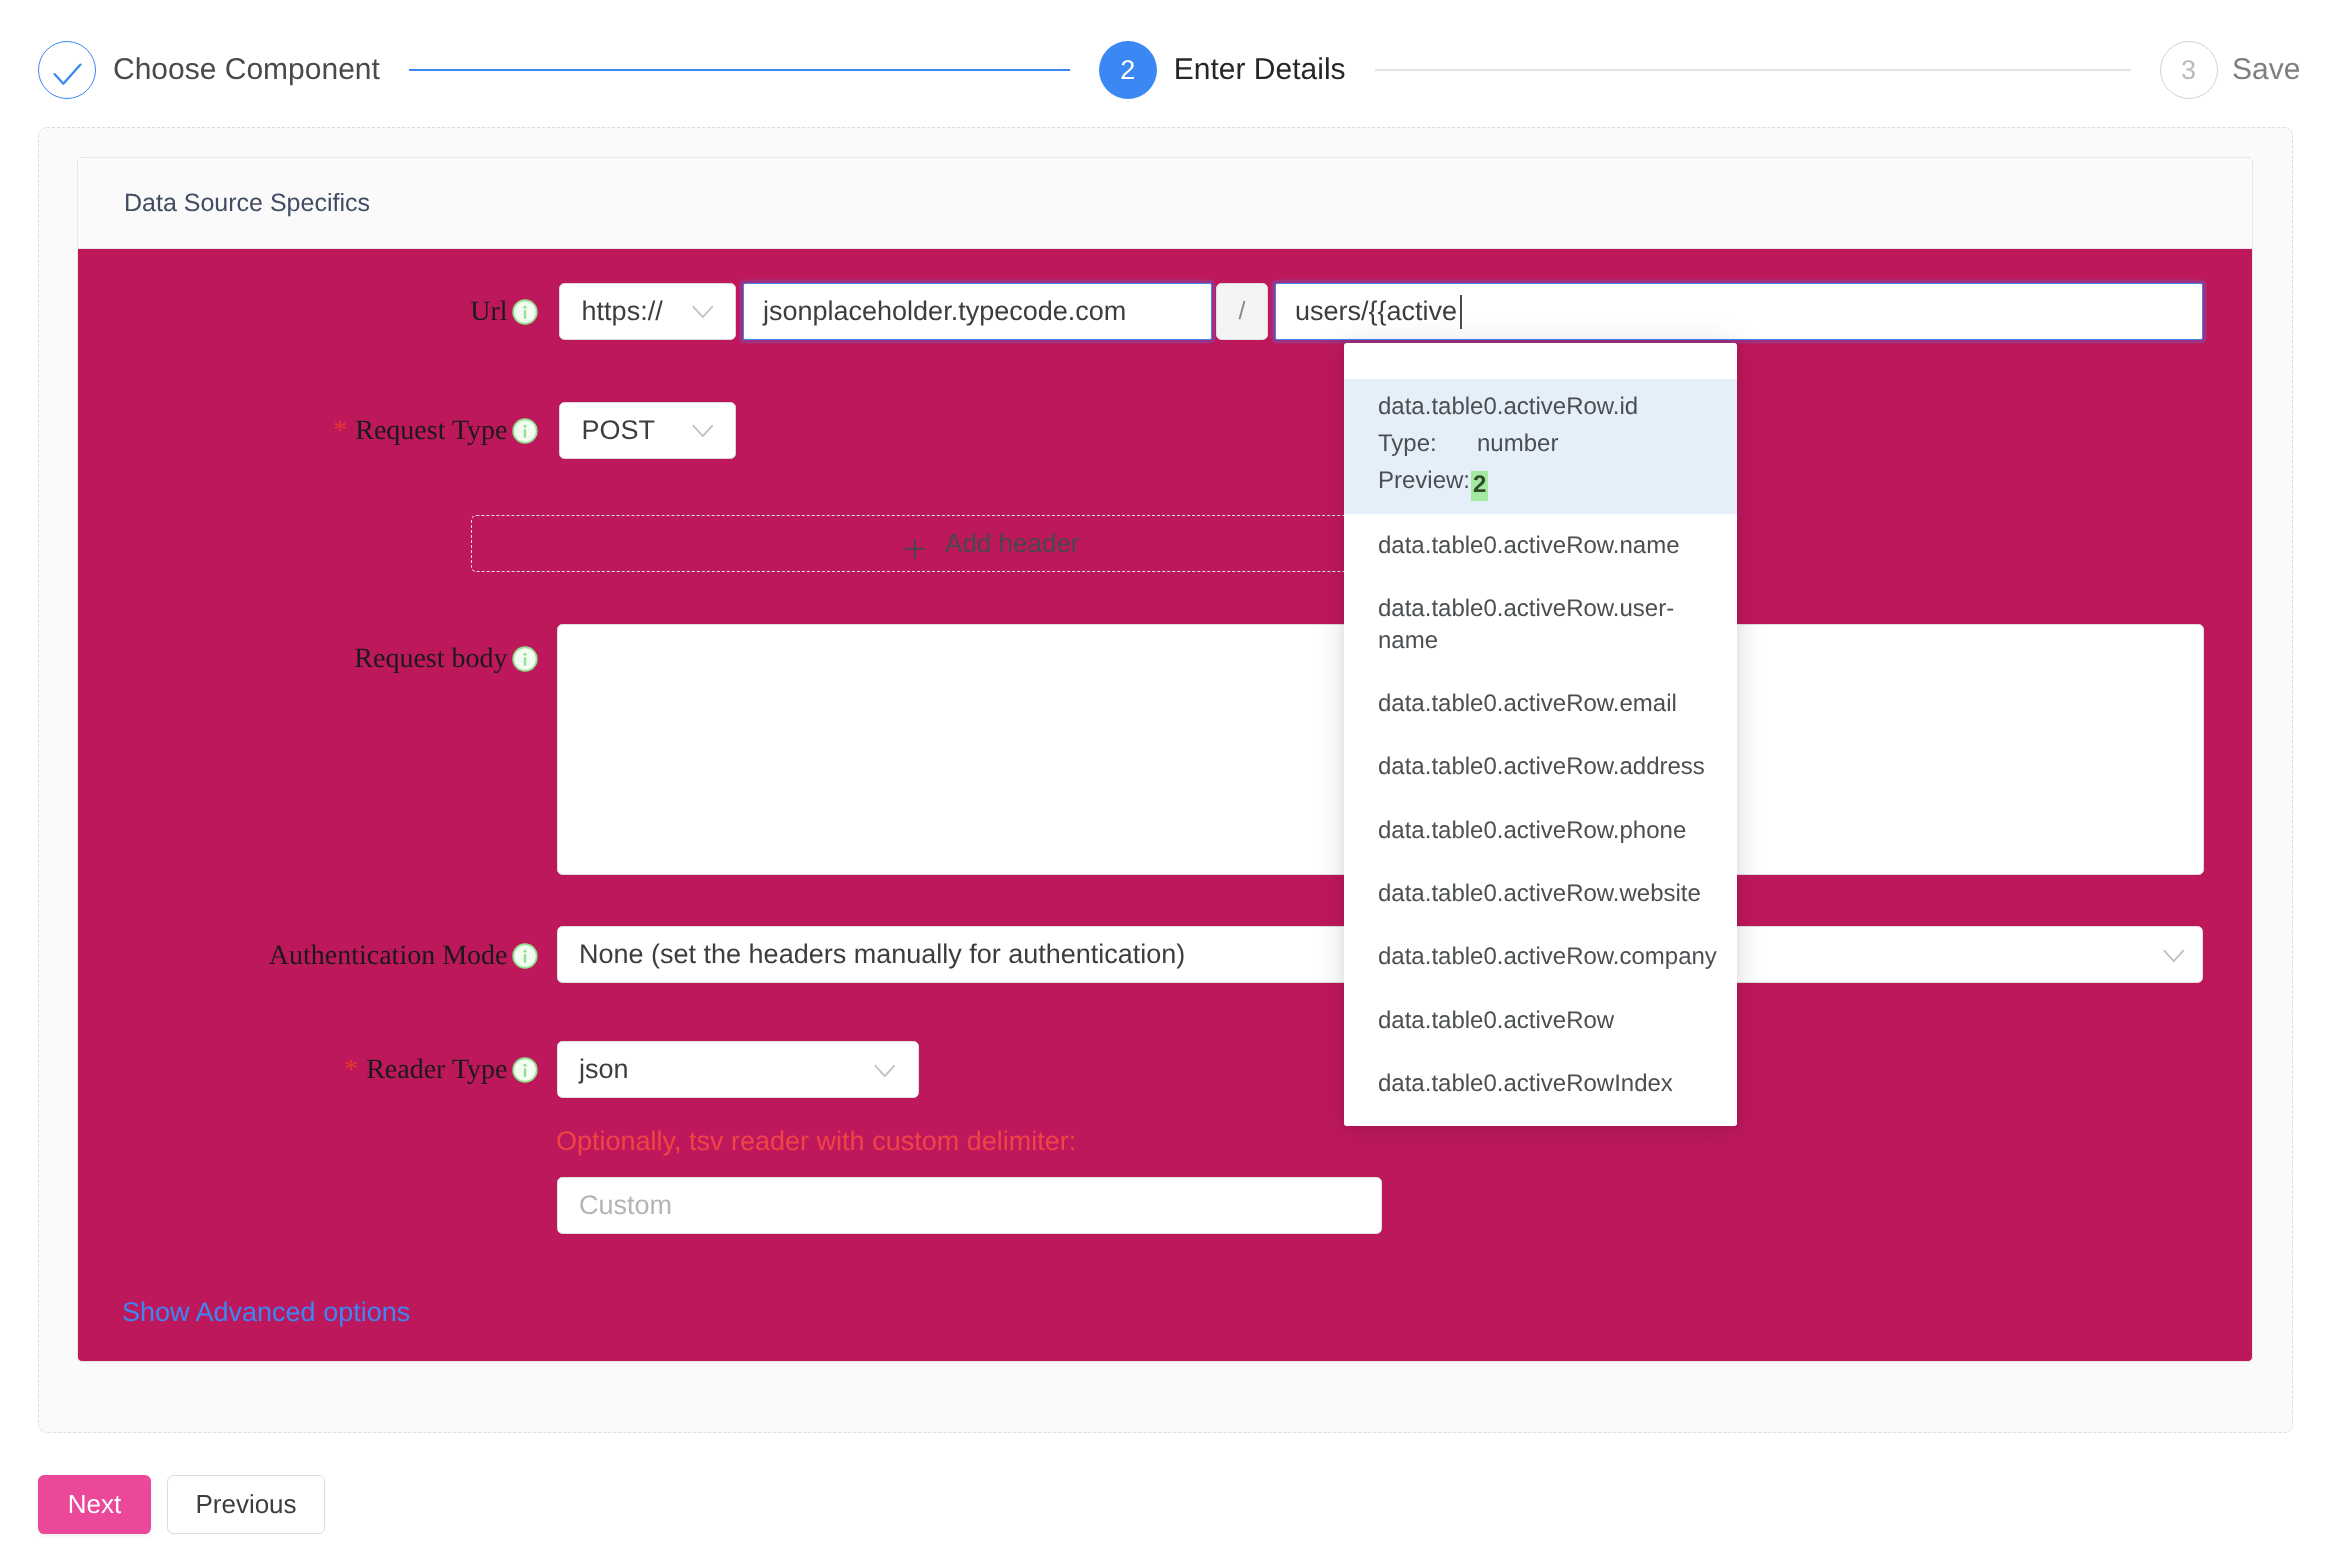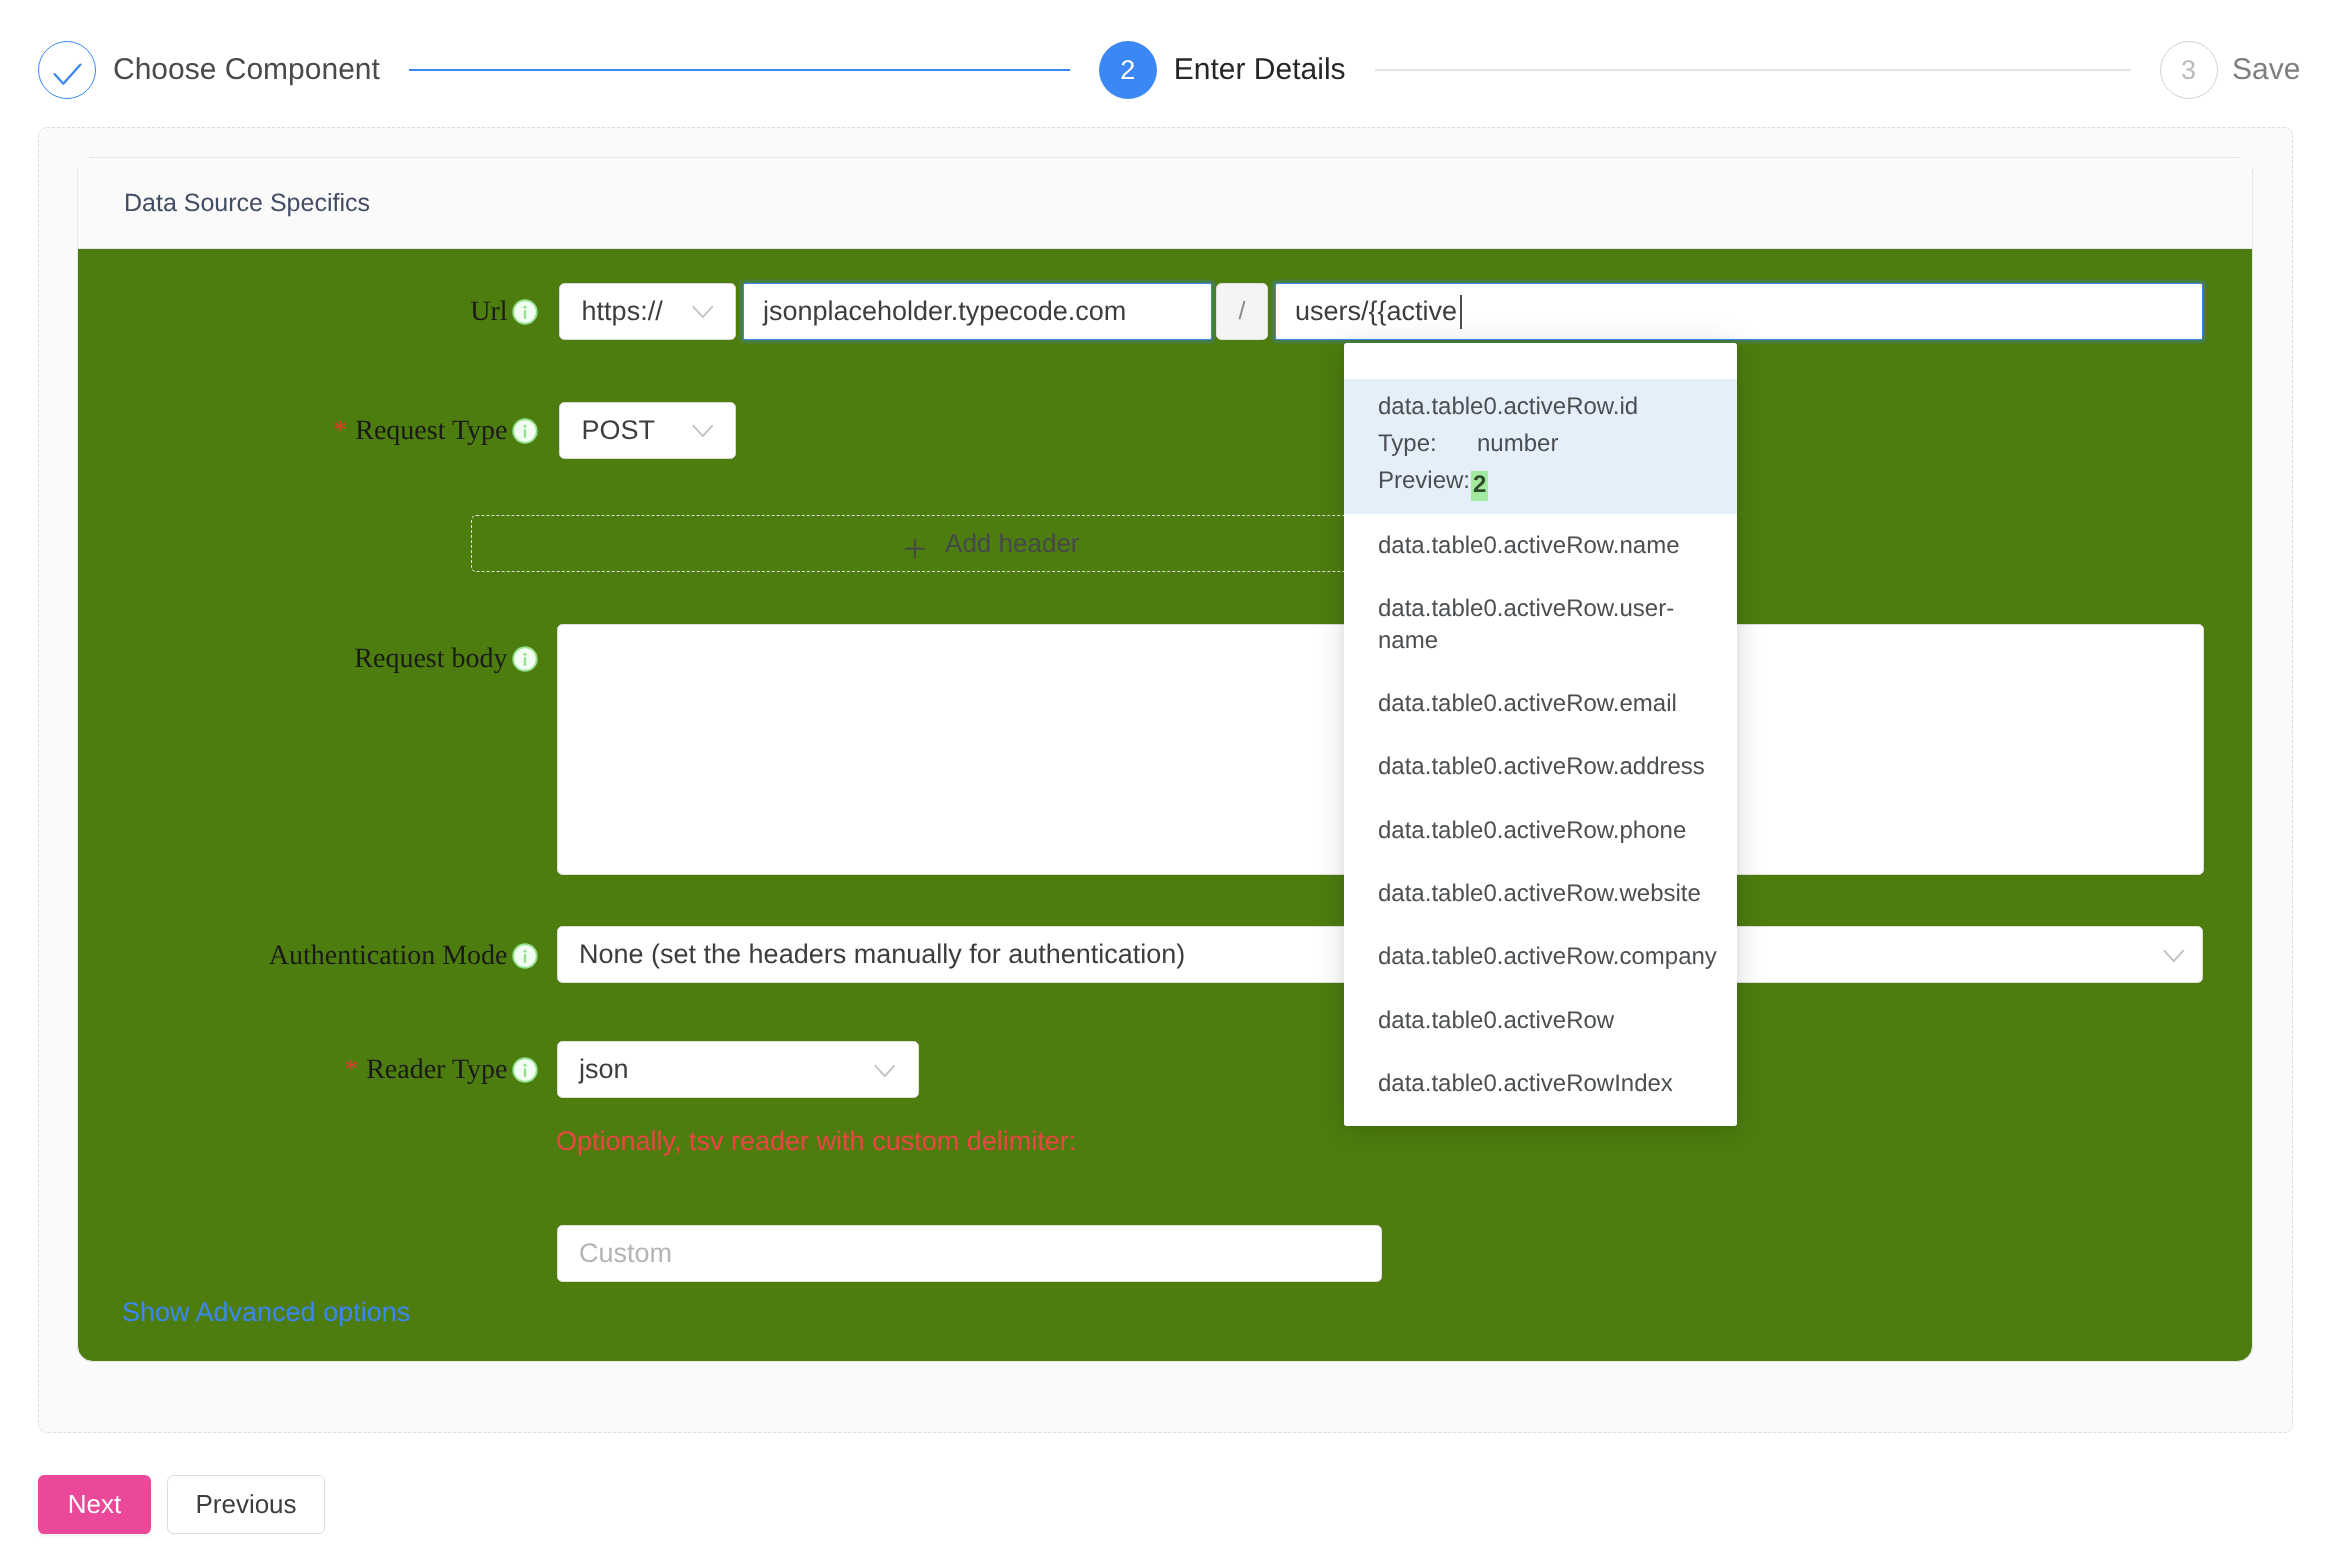--- a/index.html
+++ b/index.html
@@ -28,21 +28,21 @@
   .connector { flex:1 1 auto; height:1.8px; margin:0 29px; }
   .connector.blue { background:#3b88f5; }
   .connector.grey { background:#e3e3e3; }
 
   
   .panel { position:absolute; left:38px; top:127px; width:2255px; height:1306px;
            border:1.8px dashed #dcdcdc; border-radius:9px; background:#fafafa; }
 
   
   .card { position:absolute; left:77px; top:157px; width:2176px; height:1205px;
-          background:#4d7c0f; border:0.9px solid #e8e8e8; border-radius:16px; }
+          background:#be185d; border:0.9px solid #e8e8e8; border-radius:5px; }
   .card-header { height:91px; border-bottom:0.9px solid #e8e8e8; background:#fafafa;
                  display:flex; align-items:center; padding-left:46px; }
   .card-header-title { font-size:25px; color:#414c63; }
 
   
   .row { position:absolute; display:flex; align-items:flex-start; }
   .lab { font-family:"Liberation Serif", serif; font-size:28px; color:#1a1a1a; white-space:nowrap;
          text-align:right; display:flex; align-items:center; justify-content:flex-end; }
   .req { color:#e8392e; font-family:"Liberation Serif",serif; font-size:28px; margin-right:8px; }
   .info-icon { width:26px; height:26px; display:inline-flex; align-items:center; justify-content:center;
@@ -64,21 +64,21 @@
   .plus { display:inline-flex; align-items:center; margin-right:19px; position:relative; top:5.4px; }
 
   .area { position:absolute; border:0.9px solid #dfdfdf; border-radius:5.4px; background:#fff; }
 
   .plainsel { position:absolute; height:57px; border:0.9px solid #dfdfdf; border-radius:5.4px; background:#fff;
               display:flex; align-items:center; font-size:27px; color:#3d3d3d; padding-left:21px; }
   .plainsel .chev { position:absolute; right:var(--chevright, 22.5px); top:50%; transform:translateY(-50%); display:flex; margin-top:1.8px; }
 
   .hint { position:absolute; font-size:27px; color:#ef4444; }
   .inputbox { position:absolute; height:57px; border:0.9px solid #dfdfdf; border-radius:5.4px; background:#fff;
-              display:flex; align-items:center; font-size:27px; color:#b4b4b4; padding-left:21px;margin-top:48px; }
+              display:flex; align-items:center; font-size:27px; color:#b4b4b4; padding-left:21px; }
   .link { position:absolute; font-size:27px; color:#3b88f5; }
 
   
   .dropdown { position:absolute; left:1344px; top:343px; width:393px; height:783px; background:#fff;
               box-shadow:0 3.6px 32px rgba(0,0,0,0.14), 0 0.9px 9px rgba(0,0,0,0.05); border-radius:2.7px; overflow:hidden; }
   .dd-item { padding:15.3px 34px 16px; font-size:24px; color:#4b4f52; line-height:32px; }
   .dd-item.hl { background:#e4effa; padding:9px 34px 15px; line-height:37px;margin-top:21px; }
   .dd-meta { display:flex; }
   .dd-meta .k { width:99px; }
   .hl2 { background:#a4e9a0; color:#2f4c2b; font-weight:bold; padding:0 1.8px; display:inline-block; height:30px; line-height:28px; position:relative; top:9px; margin-left:-5.4px; }

